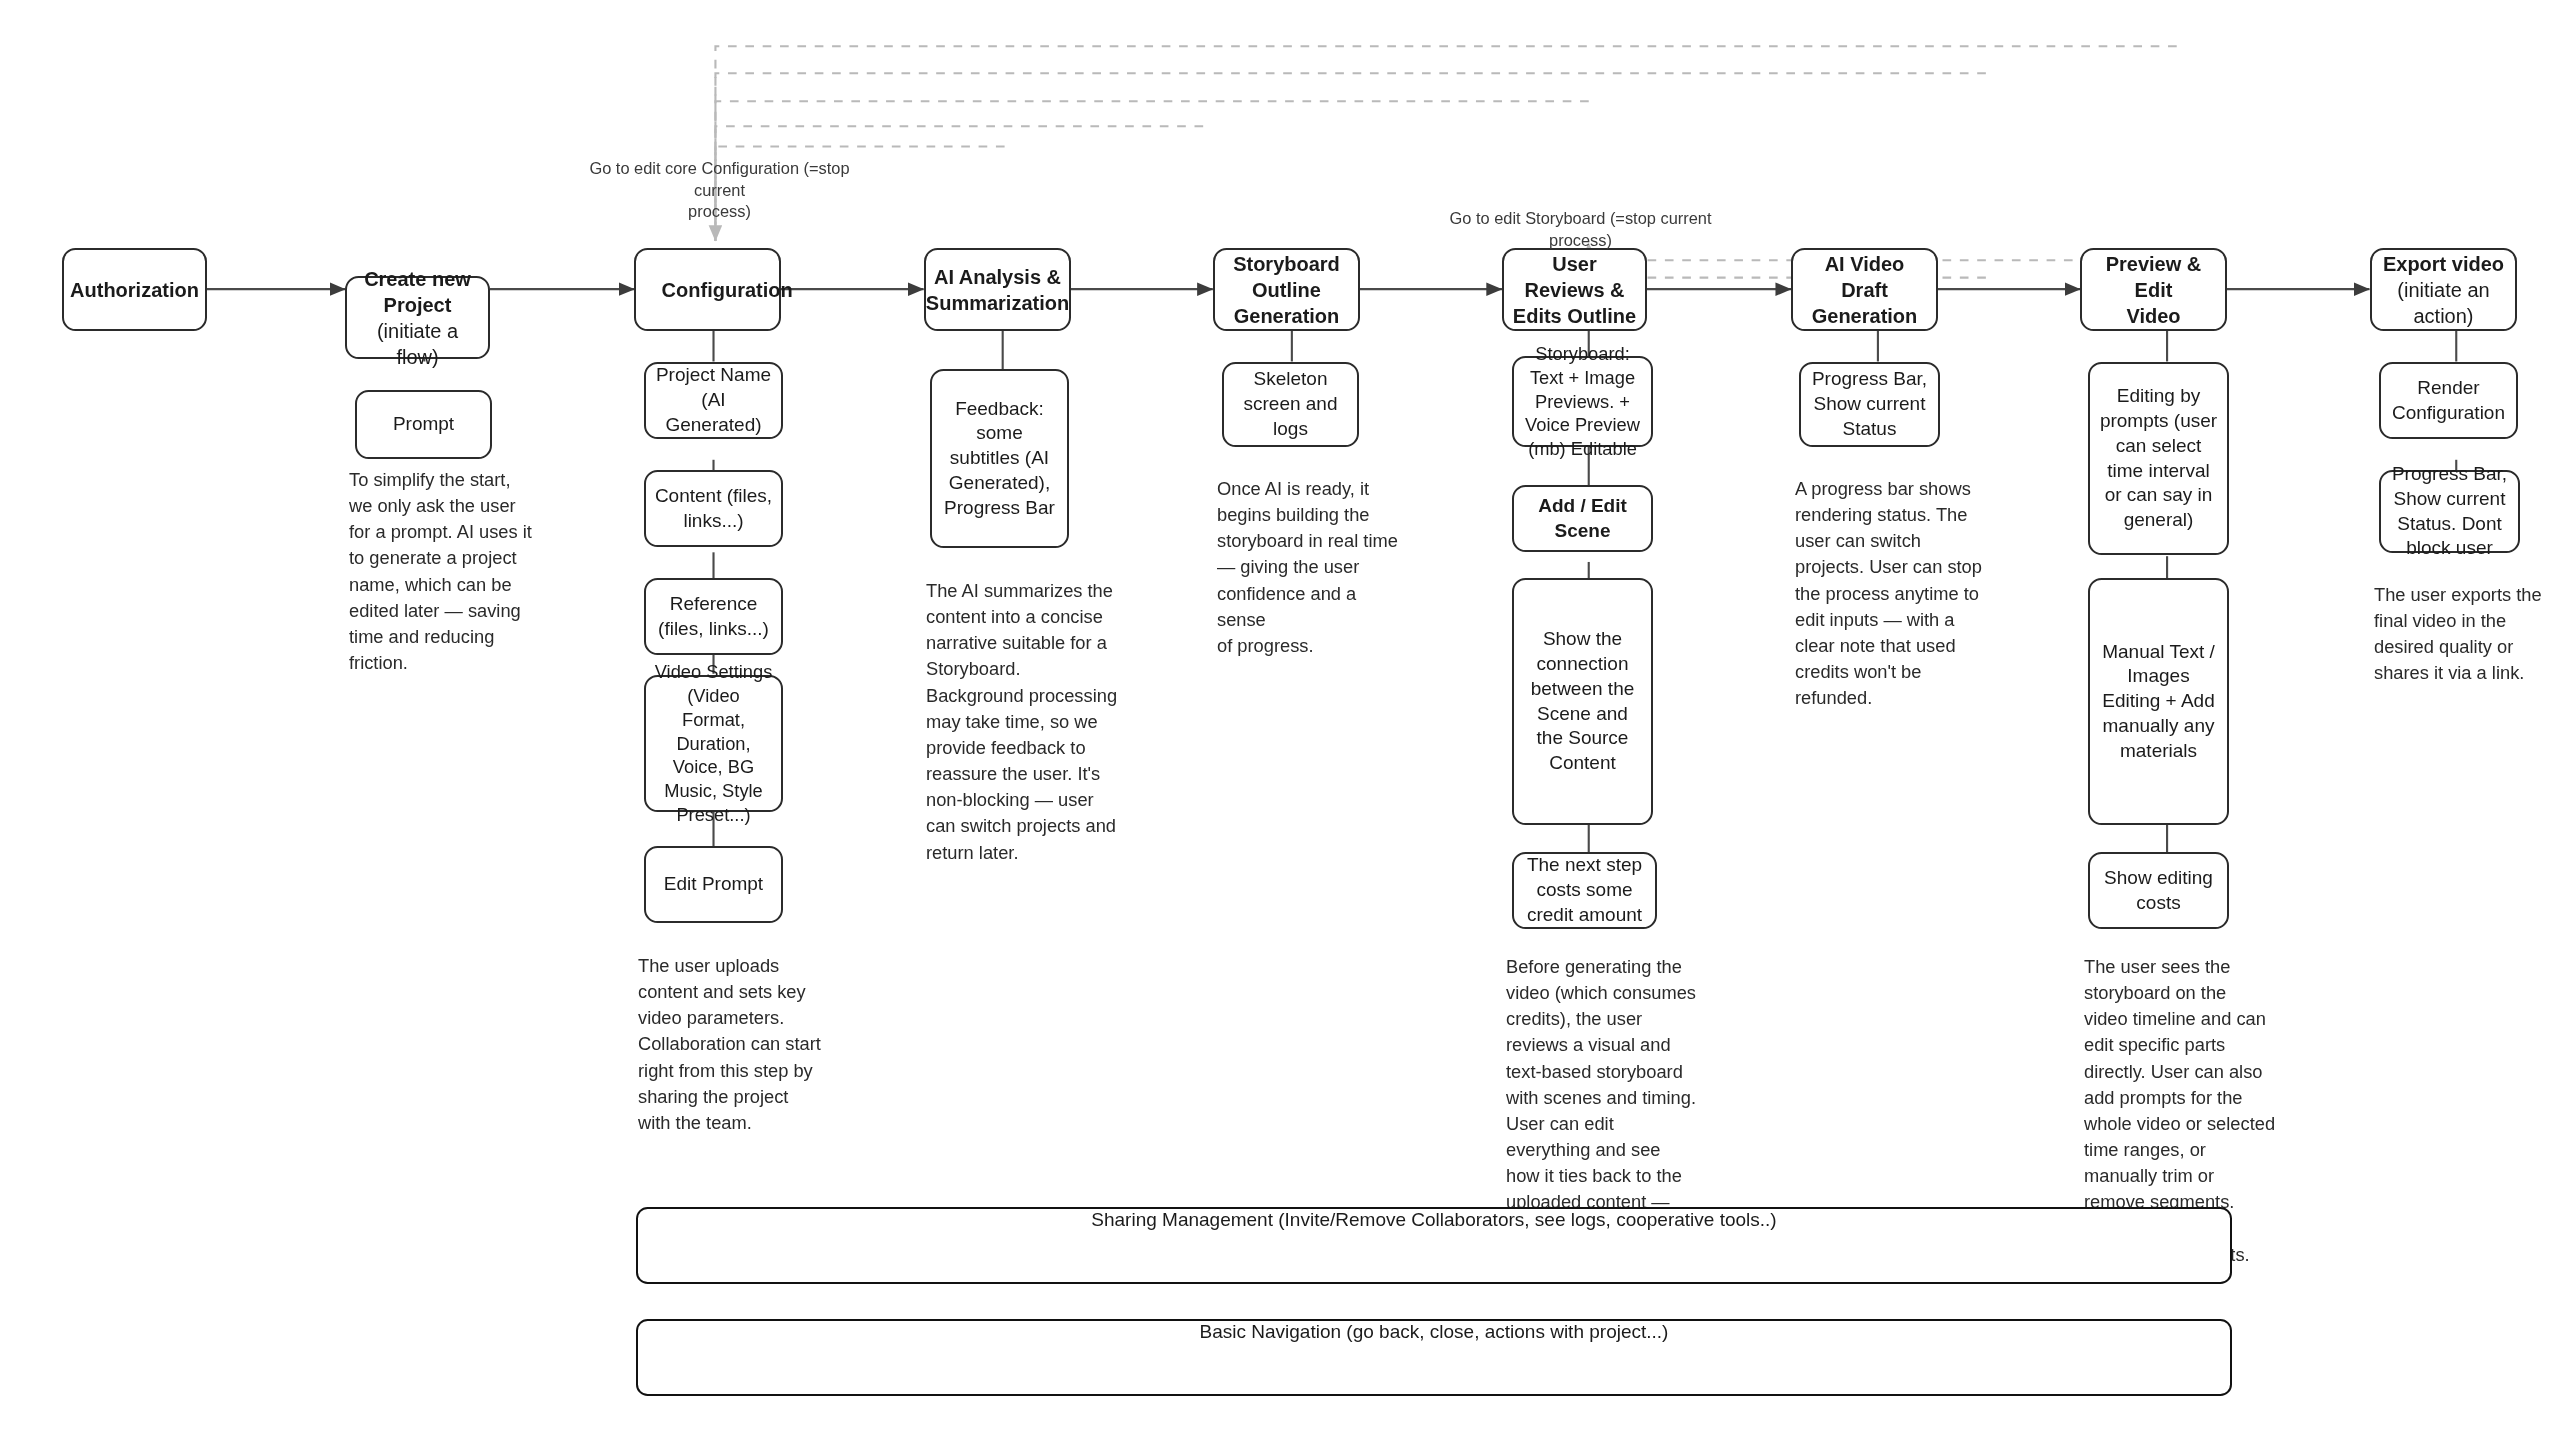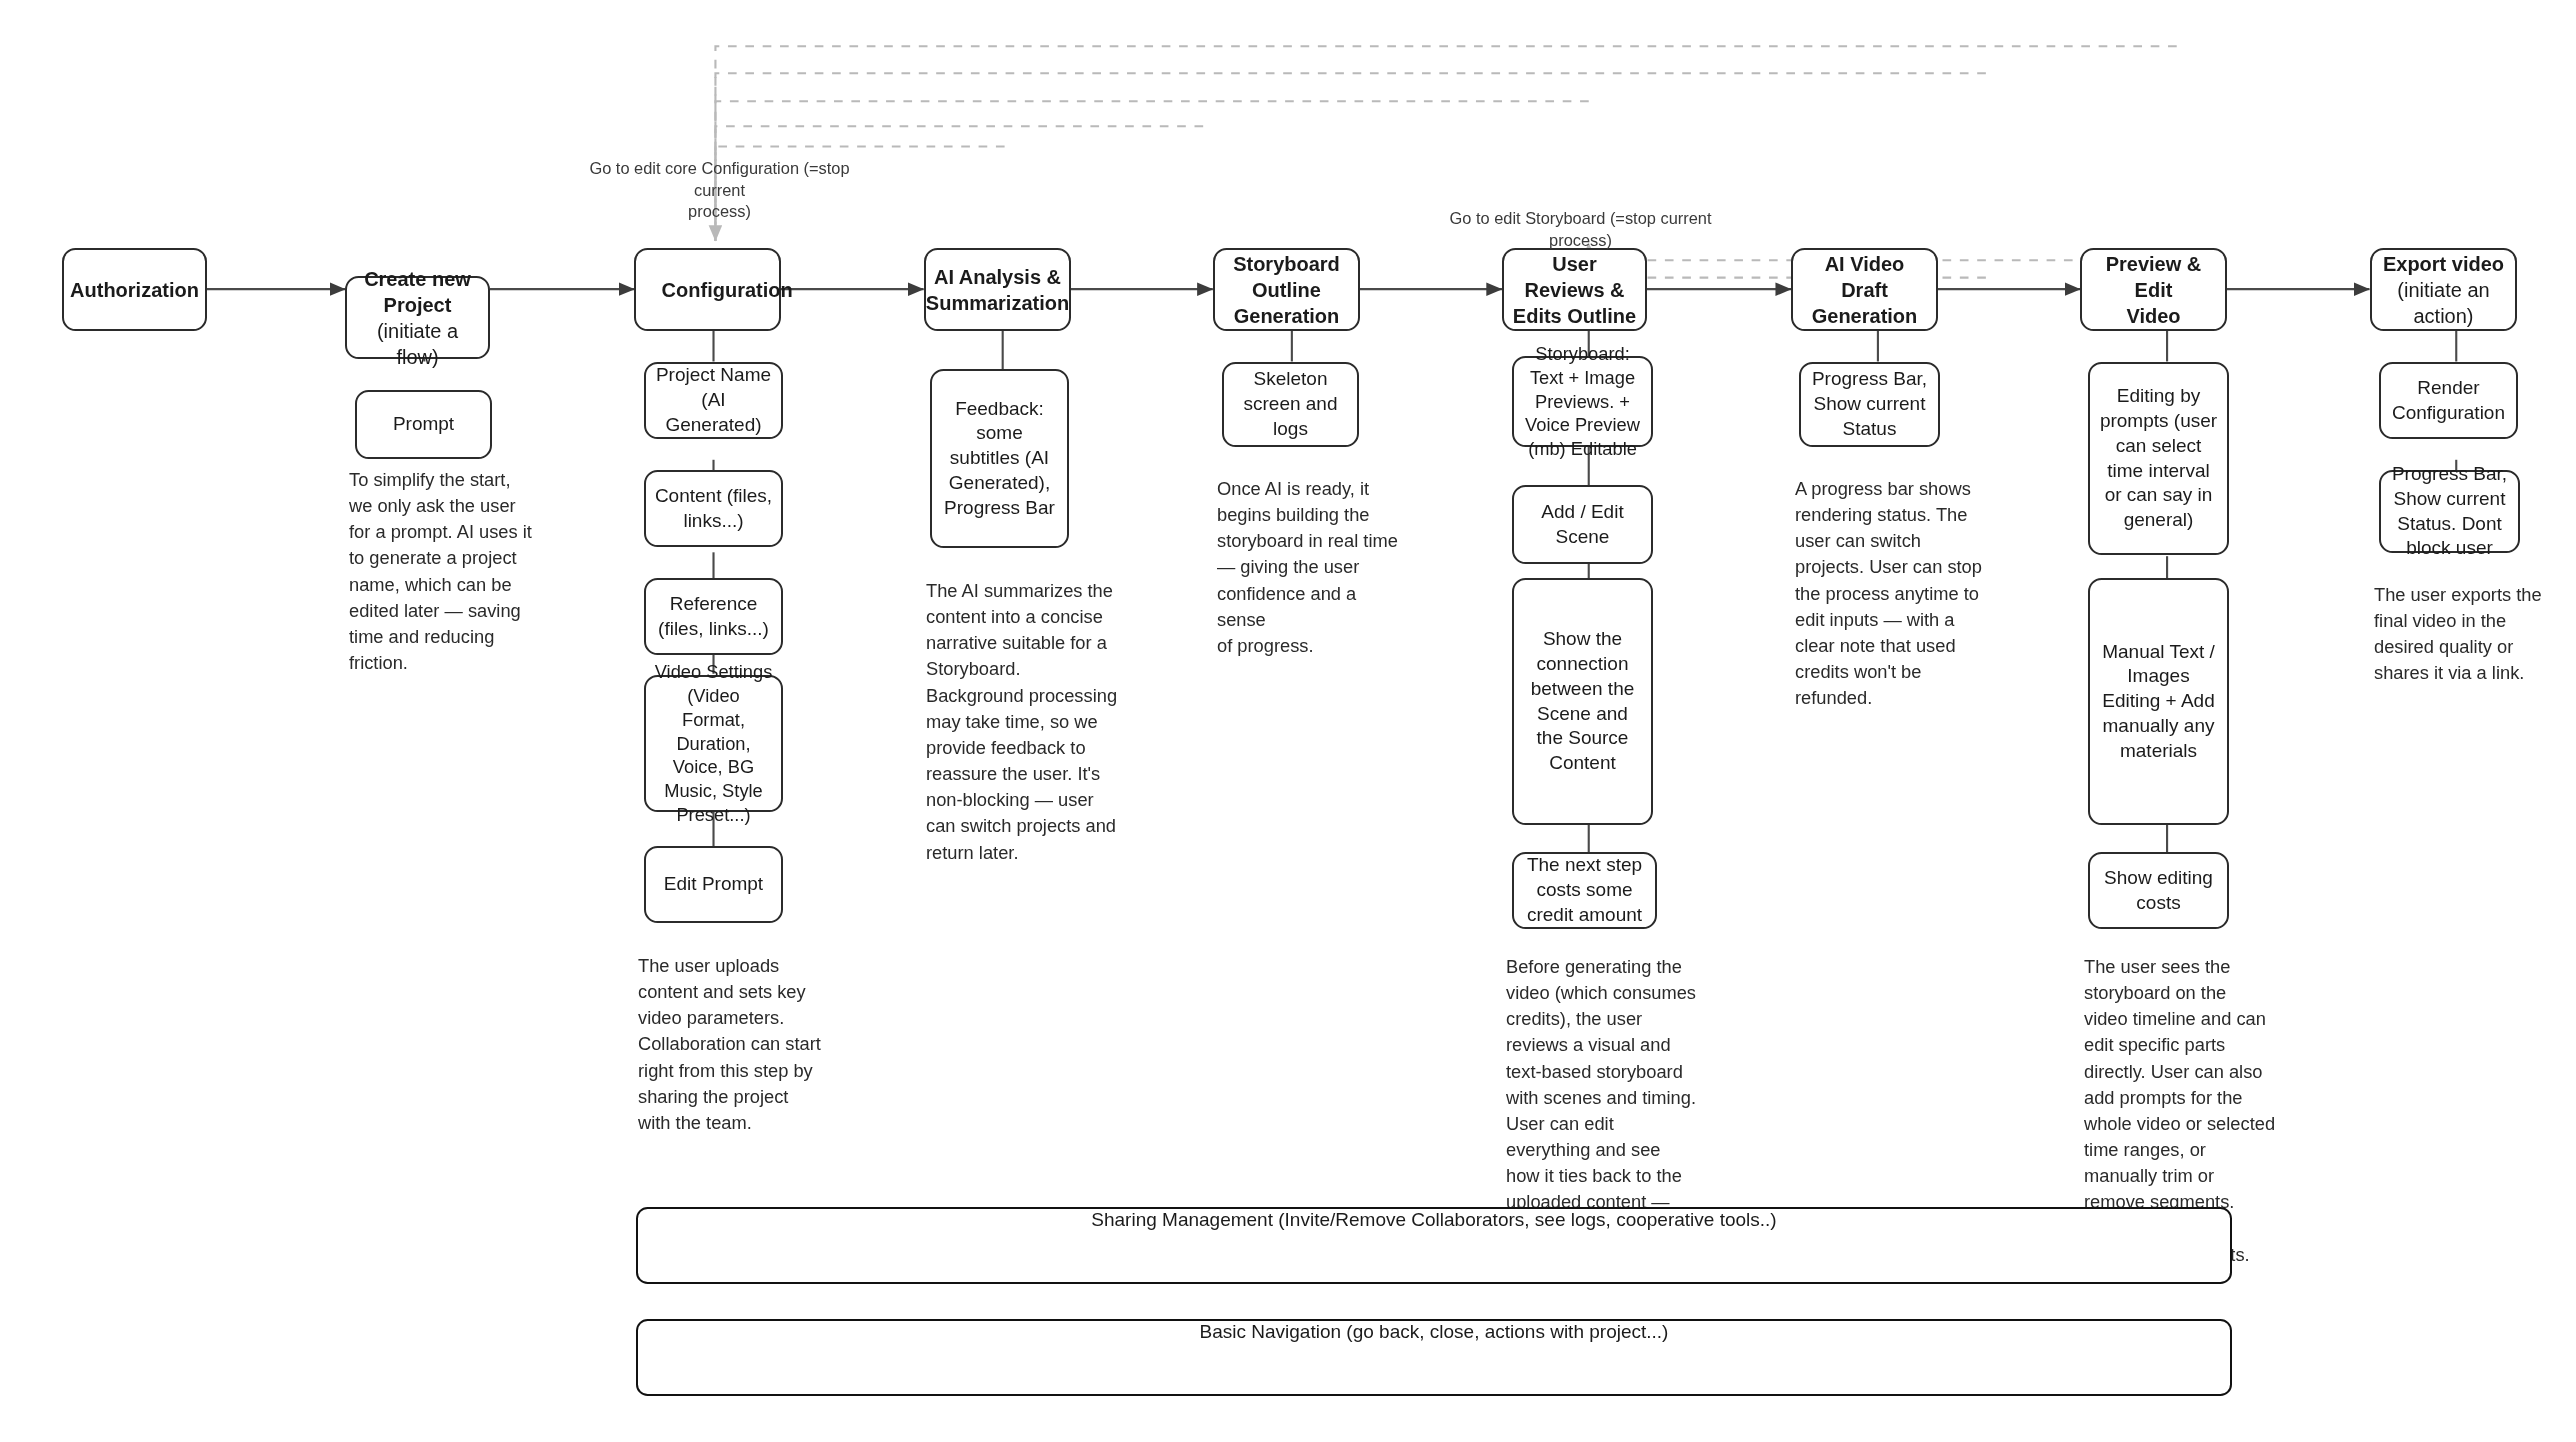--- a/index.html
+++ b/index.html
@@ -220,21 +220,21 @@
 confidence and a sense
 of progress.</div>
 
   <div class="node stage" style="left:1502px; top:248px; width:145px; height:83px;">
     <span class="ttl" style="white-space:pre-line;">User Reviews &amp;
 Edits Outline</span>
   </div>
   <div class="node sub-node" style="left:1512px; top:356px; width:141px; height:91px; font-size:18.3px;">
     <span>Storyboard: Text + Image Previews. + Voice Preview (mb) Editable</span>
   </div>
-  <div class="node sub-node" style="left:1512px; top:485px; width:141px; height:79px;">
+  <div class="node sub-node" style="left:1512px; top:485px; width:141px; height:67px;font-weight:bold;">
     <span>Add / Edit Scene</span>
   </div>
   <div class="node sub-node" style="left:1512px; top:578px; width:141px; height:247px;">
     <span>Show the connection between the Scene and the Source Content</span>
   </div>
   <div class="node sub-node" style="left:1512px; top:852px; width:145px; height:77px;">
     <span>The next step costs some credit amount</span>
   </div>
   <div class="caption" style="left:1506px; top:954px; width:193px;">Before generating the
 video (which consumes

